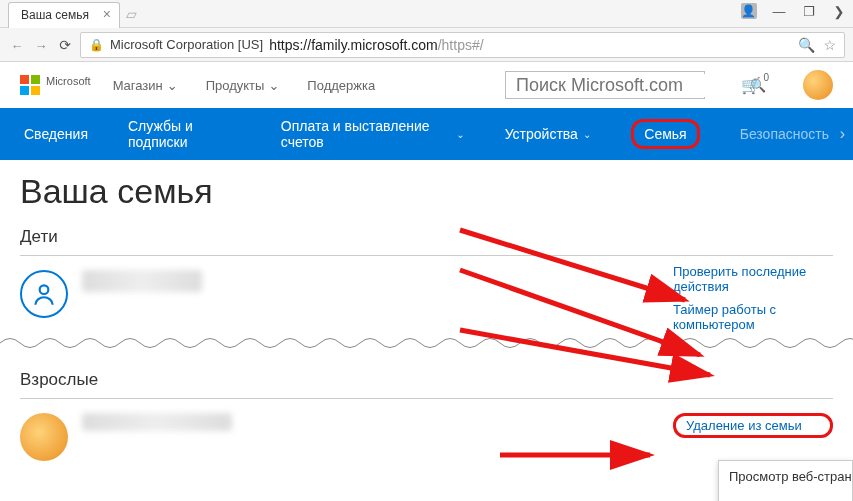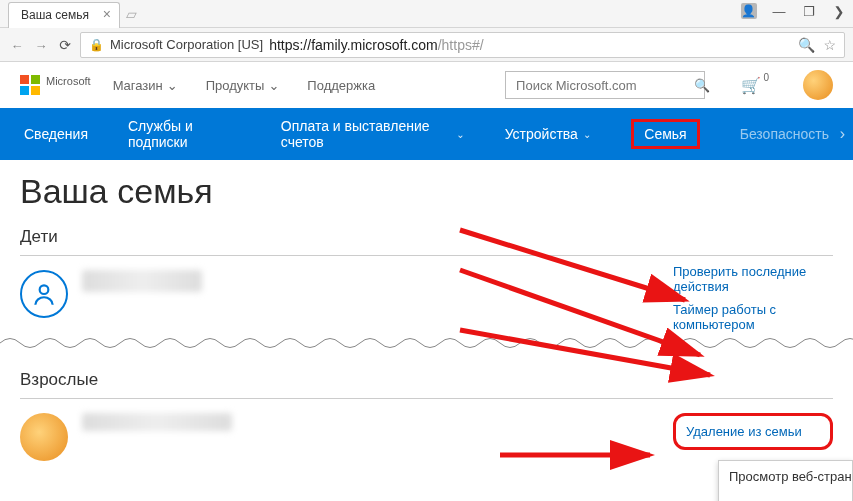--- a/index.html
+++ b/index.html
@@ -26,32 +26,32 @@
 .omni-icons{display:flex;gap:8px;color:#888;font-size:14px}
 
 
 .ms-bar{height:46px;display:flex;align-items:center;padding:0 20px;gap:22px;border-bottom:0}
 .ms-logo{display:flex;align-items:flex-start;gap:6px;font-size:11px;color:#5a5a5a;font-weight:500}
 .ms-logo svg{width:20px;height:20px}
 .ms-nav{display:flex;gap:28px;color:#666;font-size:13px}
 .ms-nav span{display:flex;align-items:flex-end;gap:4px;cursor:pointer}
 .spacer{flex:1}
 .ms-search{width:200px;height:28px;border:1px solid #bdbdbd;display:flex;align-items:center;padding:0 8px;color:#888}
-.ms-search input{border:none;outline:none;flex:1;font-size:13px;color:#333}
+.ms-search input{border:none;outline:none;flex:1;font-size:18px;color:#333}
 .cart{color:#666;margin-left:14px;font-size:16px;position:relative}
 .cart .zero{font-size:10px;position:absolute;right:-8px;top:-4px;color:#666}
 .avatar{width:30px;height:30px;border-radius:50%;background:radial-gradient(circle at 35% 35%,#ffd27a,#e98e1f);margin-left:20px}
 
 
 .blue-nav{height:52px;background:#0078d7;color:#fff;display:flex;align-items:center;padding:0 20px;gap:32px;font-size:14px;position:relative}
 .blue-nav .brand{font-size:17px;font-weight:400;margin-right:20px}
 .blue-nav .item{display:flex;align-items:center;gap:5px;cursor:pointer;padding:6px 4px}
 .blue-nav .chev{font-size:10px;opacity:.85}
 .blue-nav .item.active{background:none}
-.hl-red{border:3px solid #e91414;border-radius:0;padding:4px 10px}
+.hl-red{border:3px solid #e91414;border-radius:12px;padding:4px 10px}
 .blue-nav .dim{opacity:.6}
 .blue-nav .more{position:absolute;right:8px;color:#fff;opacity:.7;font-size:16px}
 
 
 .page{padding:8px 20px;position:relative}
 h1{font-size:34px;font-weight:300;margin:4px 0 8px;color:#2b2b2b}
 .section-title{font-size:17px;color:#333;margin-top:16px;padding-bottom:8px;border-bottom:1px solid #ccc}
 .member{display:flex;align-items:flex-start;padding:14px 0;position:relative}
 .member-icon{width:48px;height:48px;border:2px solid #0078d7;border-radius:50%;display:flex;align-items:center;justify-content:center;color:#0078d7;margin-right:14px}
 .member-icon svg{width:26px;height:26px;stroke:#0078d7;fill:none;stroke-width:2}
@@ -65,21 +65,21 @@
 
 
 .dropdown{position:absolute;right:0;top:300px;background:#fff;border:1px solid #ccc;box-shadow:0 2px 6px rgba(0,0,0,.2);width:135px;font-size:13px}
 .dropdown .ditem{padding:8px 10px;color:#333;cursor:pointer;white-space:nowrap;overflow:hidden}
 
 
 .torn{height:22px;background:#fff;position:relative;margin:0 -20px}
 .torn svg{width:100%;height:22px;display:block}
 
 
-.red-box-link{display:inline-block;border:3px solid #e91414;border-radius:12px;padding:8px 10px}
+.red-box-link{display:inline-block;border:3px solid #e91414;border-radius:12px;padding:2px 10px}
 
 
 .arrow{position:absolute;pointer-events:none}
 .arrow svg{overflow:visible}
 
 </style>
 </head>
 <body>
 
 <div class="titlebar">

